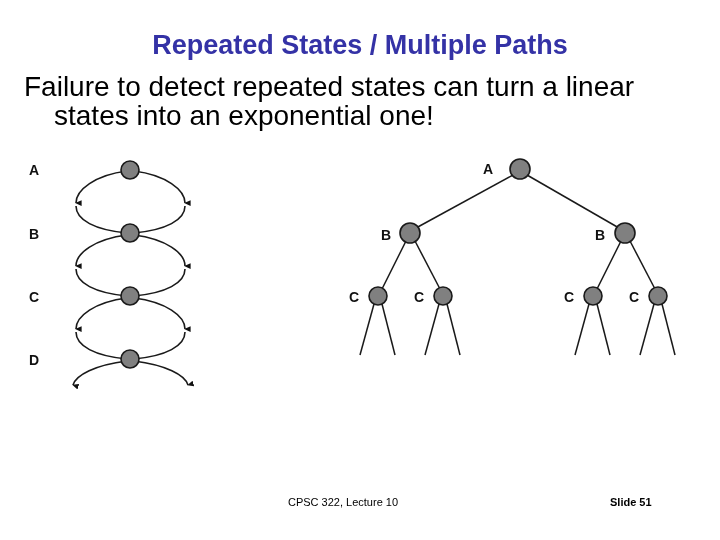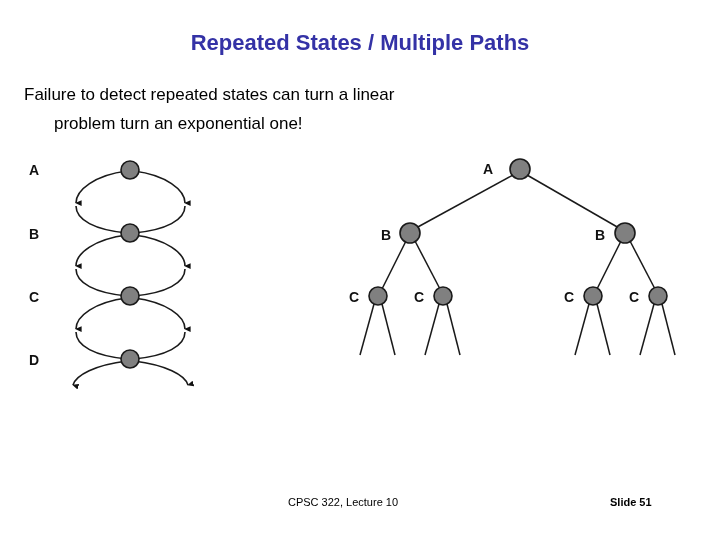--- a/index.html
+++ b/index.html
@@ -21,32 +21,32 @@
     width: 720px;
     height: 540px;
     background: #ffffff;
   }
   #slide-title {
     position: absolute;
     left: 0;
     top: 30px;
     width: 720px;
     text-align: center;
-    font-size: 22px;
+    font-size: 27px;
     font-weight: bold;
     color: #3432a6;
     letter-spacing: 0px;
     white-space: nowrap;
   }
   #slide-body {
     position: absolute;
     left: 24px;
-    top: 80px;
+    top: 72px;
     width: 656px;
-    font-size: 17px;
+    font-size: 28px;
     line-height: 29px;
     color: #000000;
     text-indent: 0;
   }
   #slide-body .line2 {
     display: block;
     padding-left: 30px;
   }
   #figures {
     position: absolute;
@@ -83,21 +83,21 @@
 </style>
 </head>
 <body>
 
 <div id="slide">
 
   <div id="slide-title">Repeated States / Multiple Paths</div>
 
   <div id="slide-body">
     <span>Failure to detect repeated states can turn a linear</span>
-    <span class="line2">problem turn an exponential one!</span>
+    <span class="line2">states into an exponential one!</span>
   </div>
 
   <svg id="figures" width="720" height="540" viewBox="0 0 720 540">
 
     <g>
 
       <defs>
         <marker id="ah" markerWidth="7" markerHeight="7" refX="3.2" refY="5.6" orient="auto" markerUnits="userSpaceOnUse">
           <path d="M0.4,0 L6.2,0 L3.3,6.4 Z" fill="#111111"></path>
         </marker>

